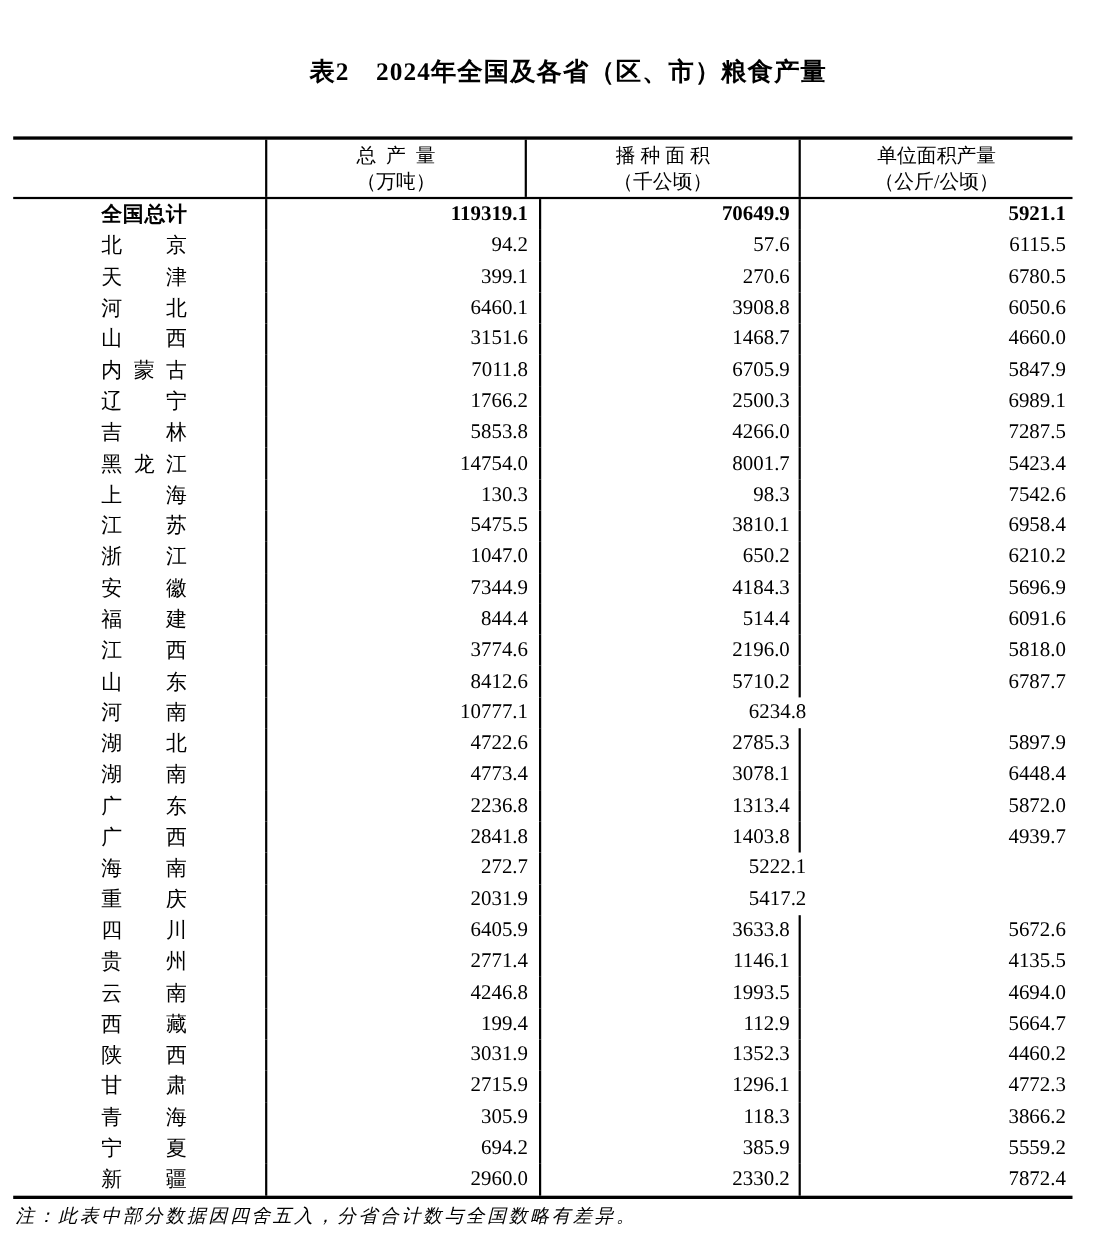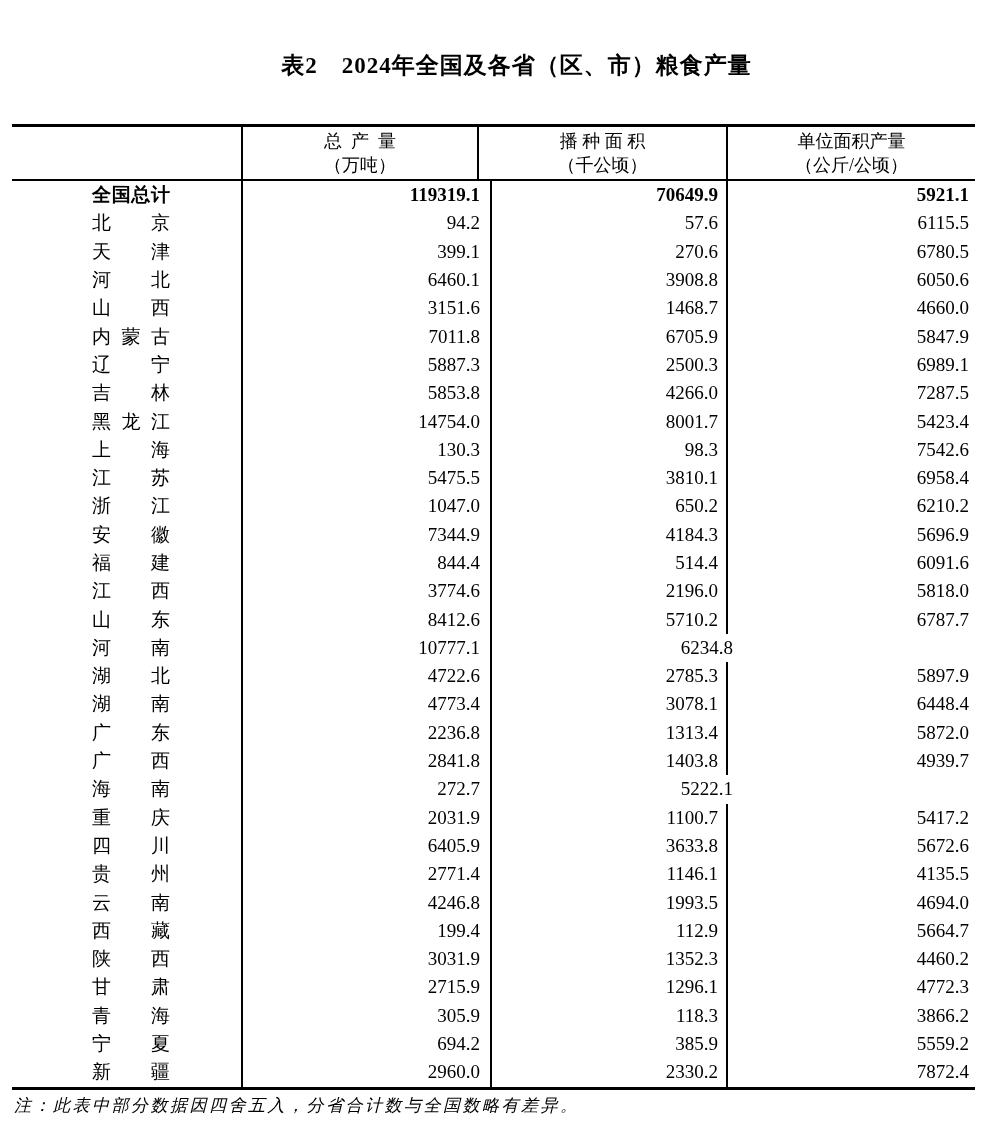--- a/index.html
+++ b/index.html
@@ -188,21 +188,21 @@
     <div class="td num c3 w3">5847.9</div>
   </div>
 
   <div class="tr">
     <div class="td w0 vline">
       <span class="prov">
               <span>辽</span>
               <span>宁</span>
             </span>
     </div>
-    <div class="td num c1 w1 vline">5887.3</div>
+    <div class="td num c1 w1 vline">1766.2</div>
     <div class="td num c2 w2 vline">2500.3</div>
     <div class="td num c3 w3">6989.1</div>
   </div>
 
   <div class="tr">
     <div class="td w0 vline">
       <span class="prov">
               <span>吉</span>
               <span>林</span>
             </span>
@@ -380,21 +380,20 @@
   </div>
 
   <div class="tr">
     <div class="td w0 vline">
       <span class="prov">
               <span>重</span>
               <span>庆</span>
             </span>
     </div>
     <div class="td num c1 w1 vline">2031.9</div>
-    <div class="td num c2 w2 vline">1100.7</div>
     <div class="td num c3 w3">5417.2</div>
   </div>
 
   <div class="tr">
     <div class="td w0 vline">
       <span class="prov">
               <span>四</span>
               <span>川</span>
             </span>
     </div>

